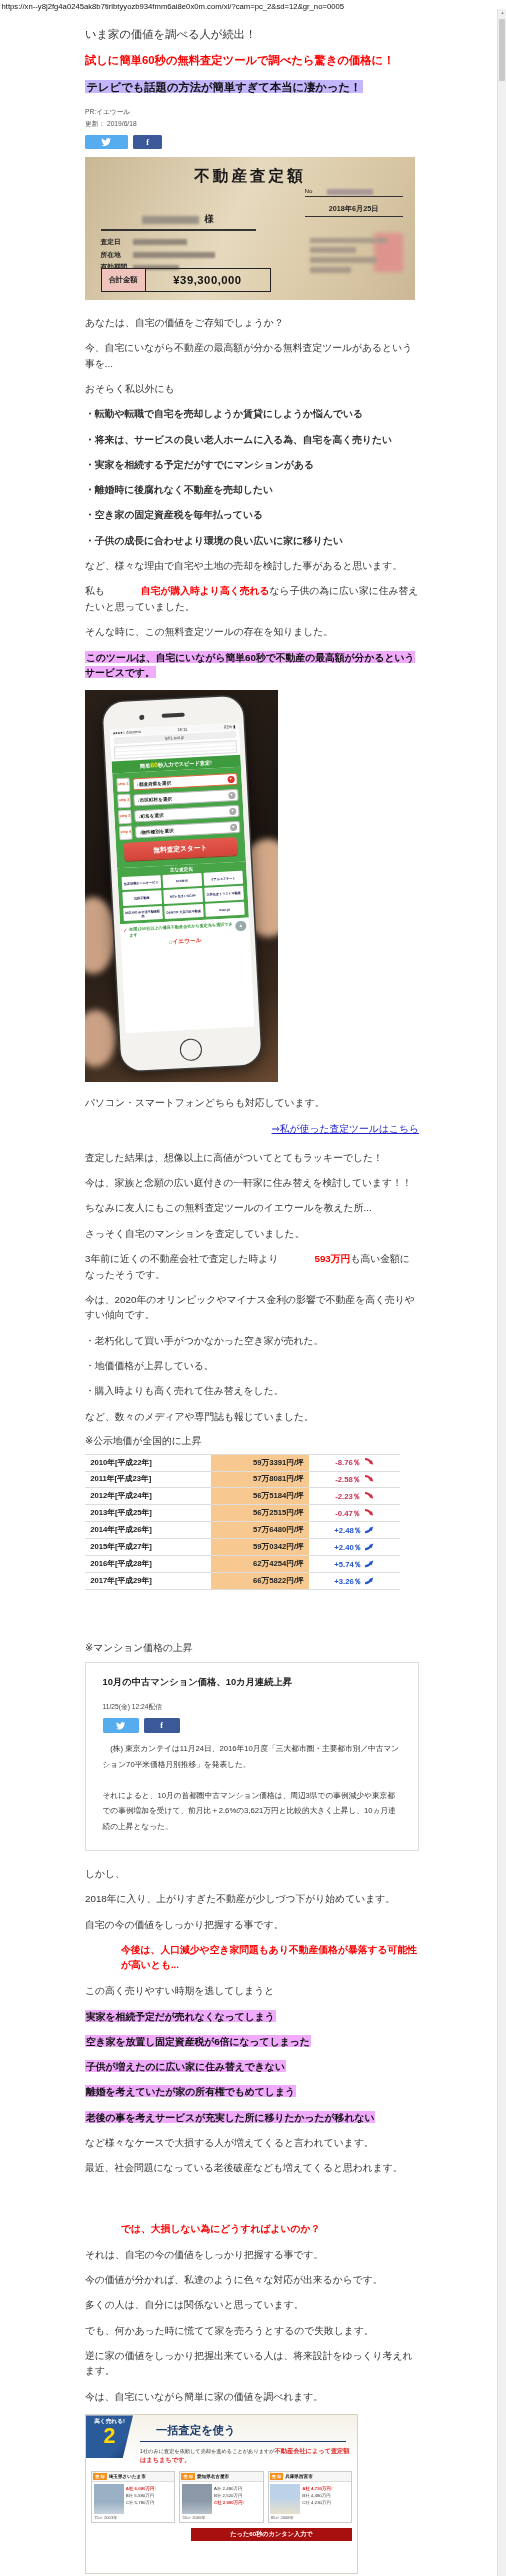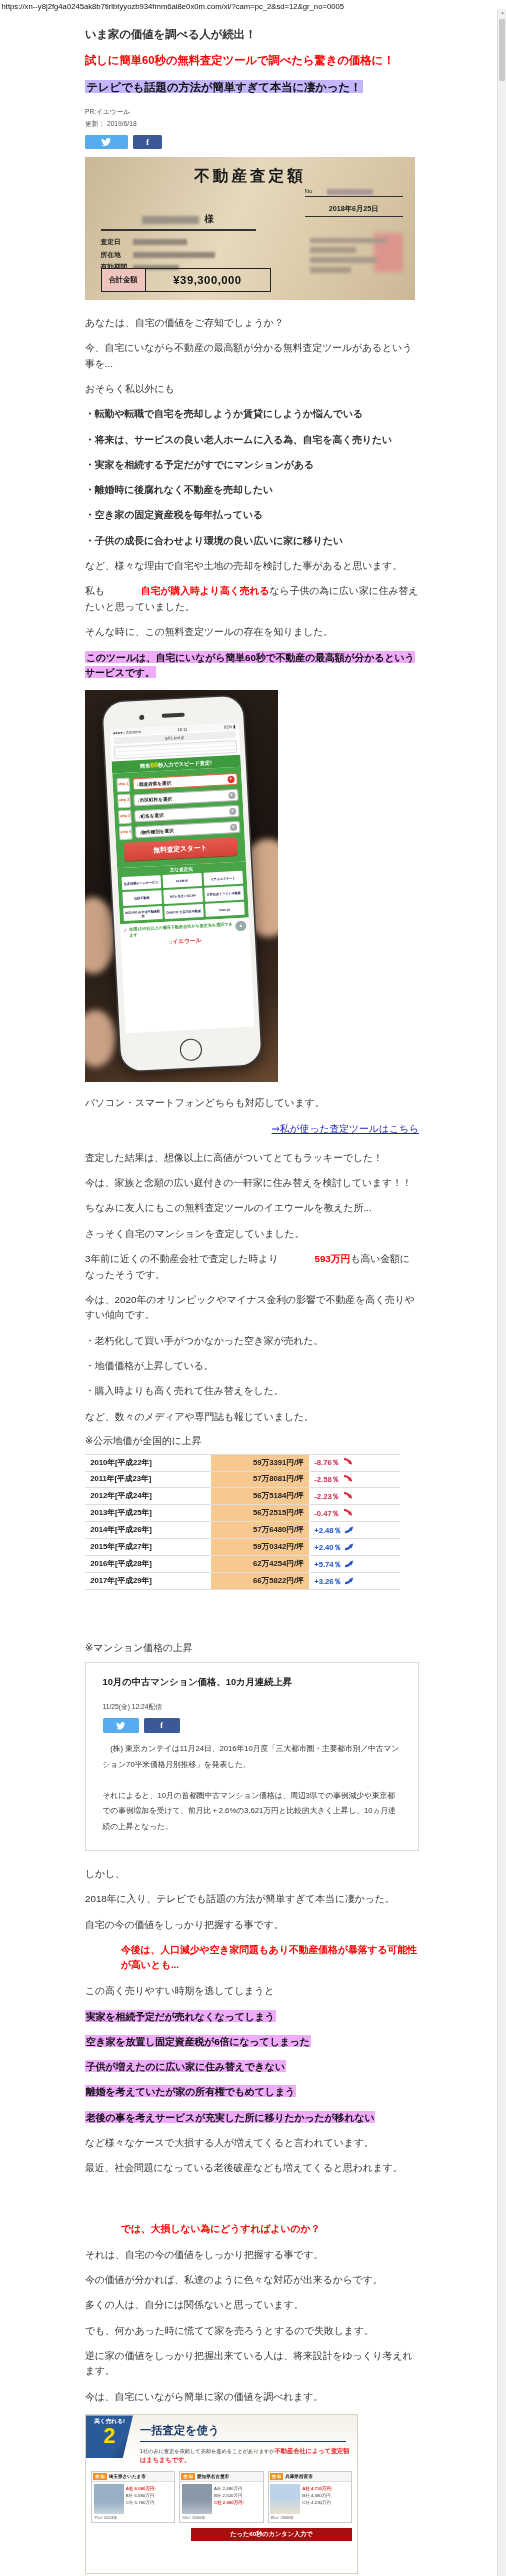--- a/index.html
+++ b/index.html
@@ -10,21 +10,21 @@
     color:#333;
   }
   .url-line { font-size:7.7px; color:#111; padding:2.1px 1px 0 1.5px; letter-spacing:0; }
   
   .scrollbar { position:absolute; top:9.3px; right:0; width:8.8px; height:3736px; background:#f1f1f1; border-left:0.5px solid #e0e0e0; }
   .sb-arrow { width:8.8px; height:8.8px; background:#f1f1f1; color:#888; font-size:4.1px; text-align:center; line-height:8.8px; }
   .sb-thumb { width:6.7px; height:62px; background:#c9c9c9; margin:1px auto; border-radius:1px; }
 
   .content { width:334px; margin-left:85px; }
 
-  .h1 { font-size:11.3px; color:#333; font-weight:bold; margin:15.5px 0 10.3px; }
+  .h1 { font-size:11.3px; color:#333; font-weight:normal; margin:15.5px 0 10.3px; }
   .h2 { font-size:11.3px; color:#ff0000; font-weight:bold; margin:11.3px 0; }
   .h3 { font-size:11.3px; margin:11.3px 0 13.4px; }
   .h3 span { background:#c4b5fd; color:#111; font-weight:bold; padding:0.5px 1.5px; }
   .meta { font-size:6.7px; color:#555; margin:3.1px 0; }
 
   .share { margin:6.2px 0 8.2px; display:flex; gap:5.2px; }
   .btn-tw,.btn-fb { height:14.4px; border:none; border-radius:1.5px; display:inline-flex; align-items:center; justify-content:center; cursor:pointer; }
   .btn-tw { width:43px; background:#55acee; }
   .btn-fb { width:29px; background:#3b5998; color:#fff; font-weight:bold; font-size:8.2px; font-family:"Liberation Serif",serif; }
 
@@ -88,39 +88,39 @@
   .note .upc { width:10.3px; height:10.3px; border-radius:50%; background:#9aa; color:#fff; text-align:center; line-height:10.3px; font-size:4.6px; }
   .ieul { text-align:center; color:#e03a2a; font-weight:bold; font-size:5.7px; padding:1.5px 0 3.1px; background:#fff; }
   .ieul .hs { color:#3d9b3d; }
 
   
   .caption { font-size:9.8px; margin:11.3px 0 5.2px; }
   table.land { width:315px; border-collapse:collapse; margin:2.1px 0 0; border-top:0.5px solid #ddd; }
   table.land td { border-bottom:0.5px solid #ddd; font-size:7.7px; font-weight:bold; padding:2.6px 5.2px; background:#fff; }
   table.land td.yr { width:126px; color:#222; }
   table.land td.pr { width:98px; background:#f8c891; text-align:right; color:#222; }
-  table.land td.pc { text-align:left; white-space:nowrap; }
+  table.land td.pc { text-align:center; white-space:nowrap; }
   .neg { color:#cc3355; }
   .pos { color:#2255cc; }
   .arr { vertical-align:-1.5px; margin-left:3.1px; }
 
   .caption2 { font-size:9.8px; margin:52px 0 6.2px; }
 
   
   .newsbox { width:334px; border:0.5px solid #ddd; background:#fff; padding:13.4px 16.5px 15.5px; }
   .news-title { font-size:9.3px; font-weight:bold; color:#222; line-height:1.5; }
   .news-date { font-size:6.7px; color:#444; margin:13.4px 0 5.2px; }
   .news-p { font-size:7.7px; line-height:15.5px; color:#333; margin-top:7.2px; }
 
   
   .banner { width:273px; border:0.5px solid #d8d2c2; background:linear-gradient(#f4f1e8,#ffffff 30%); margin:10.3px 0 4.1px; position:relative; }
   .b-badge { position:absolute; left:0; top:0; width:47px; height:43px; background:linear-gradient(135deg,#2a5a9a 70%,#1a3a6b); clip-path:polygon(0 0,100% 0,78% 100%,0 100%); color:#fff; text-align:center; font-size:5.7px; font-weight:bold; padding-top:2.1px; }
   .b-badge .num { display:block; color:#ffd800; font-size:21.6px; line-height:20.6px; font-weight:bold; }
   .b-head { margin-left:54px; padding-top:7.2px; width:206px; border-bottom:1.5px solid #1a3a6b; }
-  .b-title { font-size:11.3px; font-weight:bold; color:#1a3a6b; padding-bottom:3.1px; }
+  .b-title { font-size:11.3px; font-weight:bold; color:#1a3a6b; padding-bottom:3.1px;margin-left:16px; }
   .b-desc { margin:5.2px 5.2px 4.1px 54px; font-size:5.2px; color:#333; }
   .b-desc .red2 { color:#e02a2a; font-size:6.2px; font-weight:bold; }
   .cards { display:flex; gap:4.1px; padding:2.1px 5.2px 4.1px; }
   .card { flex:1; background:#fff; border:0.5px solid #ccc; }
   .card-head { display:flex; align-items:center; background:#f6f6f6; border-bottom:0.5px solid #ddd; }
   .tag { background:#f5921e; color:#fff; font-size:4.1px; font-weight:bold; padding:1px 2.1px; margin:1px; white-space:nowrap; }
   .area { font-size:4.6px; font-weight:bold; color:#222; padding-left:1px; }
   .card-body { display:flex; padding:1.5px; }
   .card-photo { width:30px; height:30px; flex:none; }
   .cp1 { background:linear-gradient(#9ab0c4 60%,#c8d4de); }
@@ -357,21 +357,21 @@
       </button>
       <button class="btn-fb" style="width:36px">
           <span>f</span>
         </button>
     </div>
     <div class="news-p">　(株) 東京カンテイは11月24日、2016年10月度「三大都市圏・主要都市別／中古マンション70平米価格月別推移」を発表した。</div>
     <div class="news-p" style="margin-top:15.5px">それによると、10月の首都圏中古マンション価格は、周辺3県での事例減少や東京都での事例増加を受けて、前月比＋2.6%の3,621万円と比較的大きく上昇し、10ヵ月連続の上昇となった。</div>
   </div>
 
   <p class="p" style="margin-top:15.5px">しかし、</p>
-  <p class="p">2018年に入り、テレビでも話題の方法が簡単すぎて本当に凄かった。</p>
+  <p class="p">2018年に入り、上がりすぎた不動産が少しづつ下がり始めています。</p>
   <p class="p">自宅の今の価値をしっかり把握する事です。</p>
   <p class="p red">今後は、人口減少や空き家問題もあり不動産価格が暴落する可能性が高いとも...</p>
   <p class="p">この高く売りやすい時期を逃してしまうと</p>
   <p class="p"><span class="hlY">実家を相続予定だが売れなくなってしまう</span></p>
   <p class="p"><span class="hlY">空き家を放置し固定資産税が6倍になってしまった</span></p>
   <p class="p"><span class="hlY">子供が増えたのに広い家に住み替えできない</span></p>
   <p class="p"><span class="hlY">離婚を考えていたが家の所有権でもめてしまう</span></p>
   <p class="p"><span class="hlY">老後の事を考えサービスが充実した所に移りたかったが移れない</span></p>
   <p class="p">など様々なケースで大損する人が増えてくると言われています。</p>
   <p class="p">最近、社会問題になっている老後破産なども増えてくると思われます。</p>

